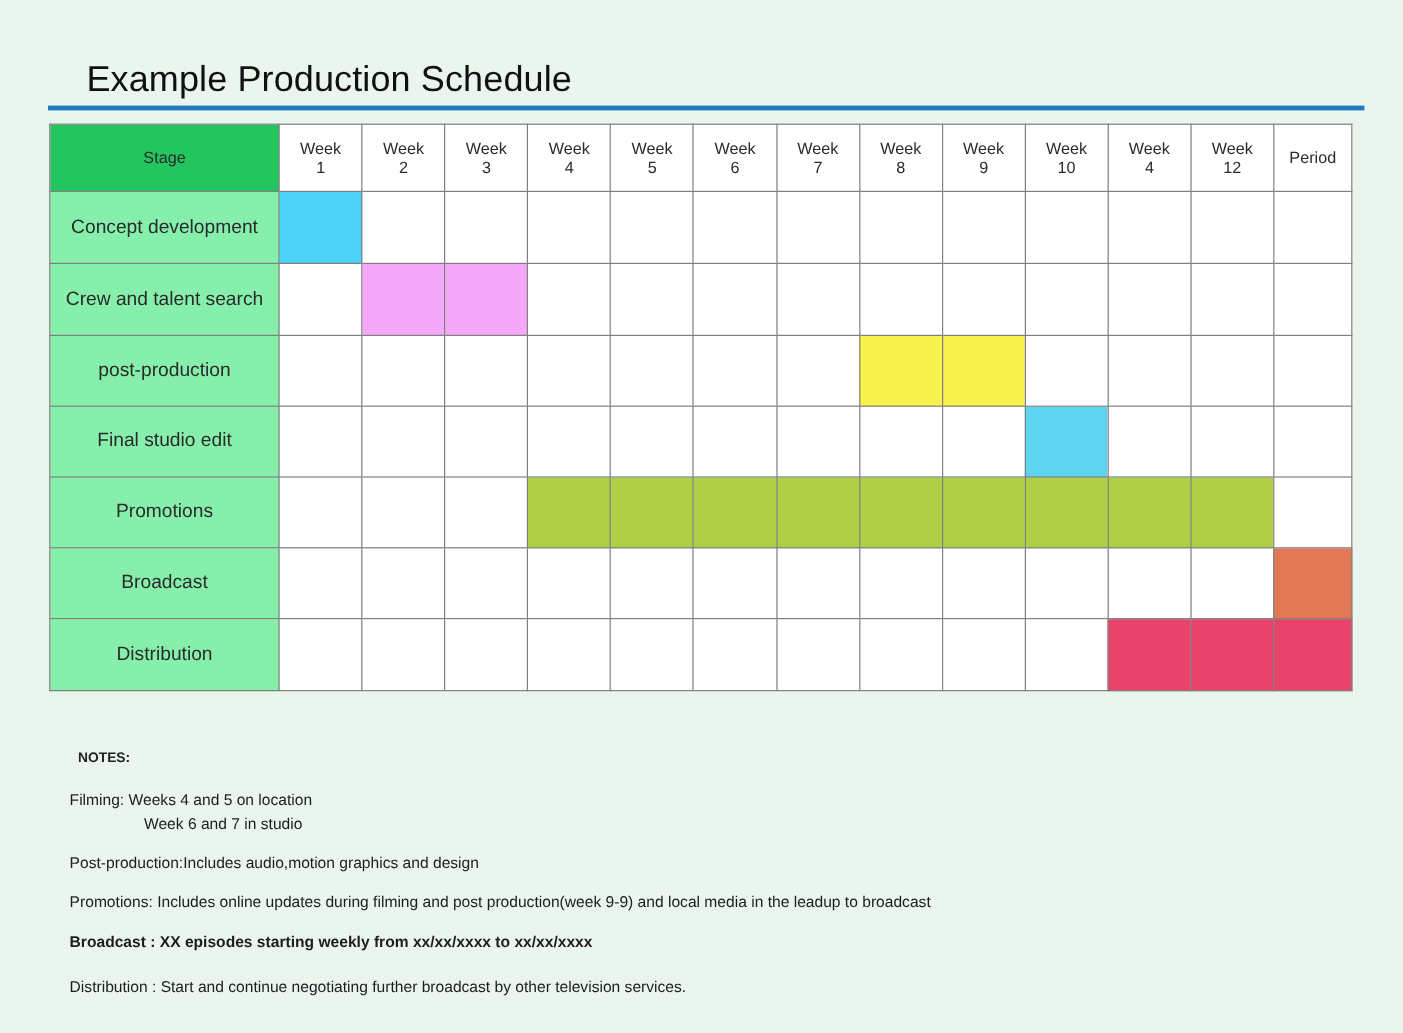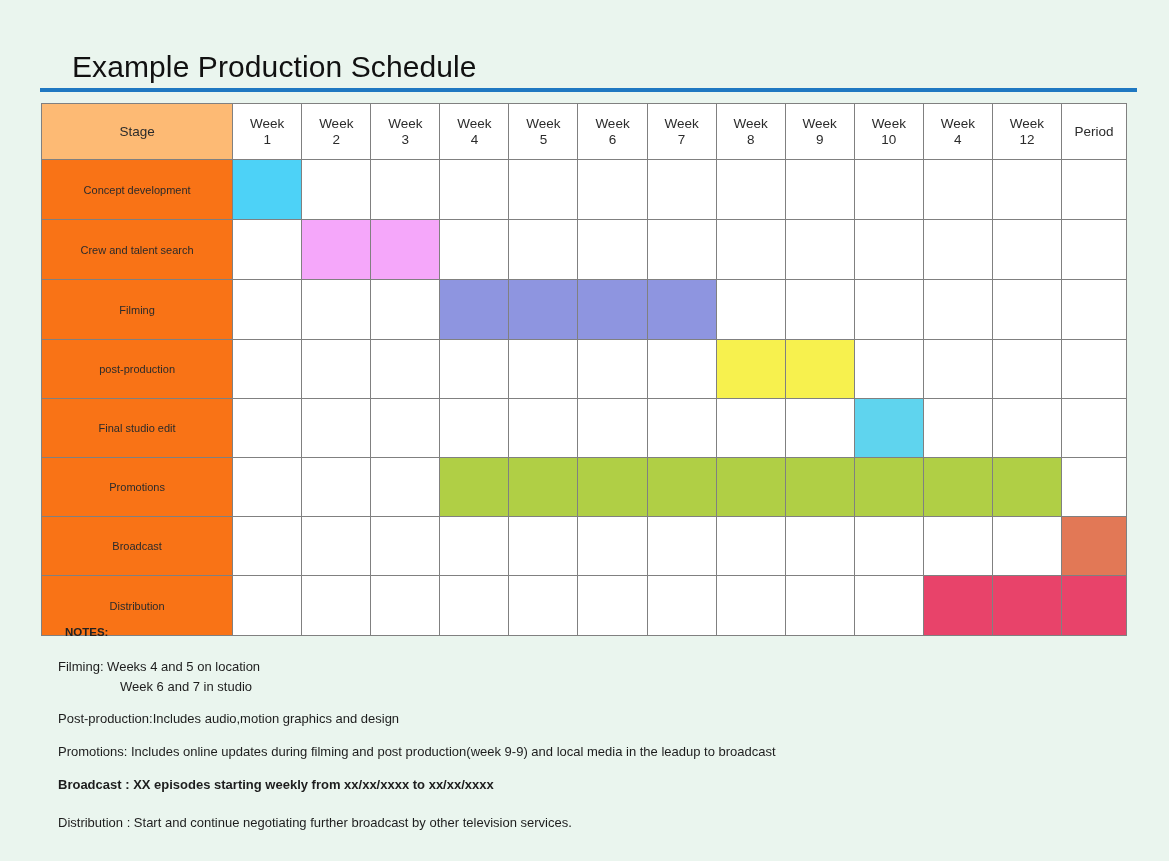--- a/index.html
+++ b/index.html
@@ -81,28 +81,28 @@
   col.c-period { width: 65px; }
 
   thead th {
     height: 55px;
     background: #c5d4f2;
     font-size: 13.5px;
     line-height: 16px;
     color: #2b2b2b;
   }
   thead th.stage-head {
-    background: #fdba74;
+    background: #22c55e;
     font-size: 13.5px;
   }
   thead th .wk-line { display: block; }
 
   tbody td.stage-cell {
-    background: #f97316;
-    font-size: 11px;
+    background: #86efac;
+    font-size: 16px;
     line-height: 20px;
     color: #2b2b2b;
     padding: 0 6px;
   }
   tbody tr { height: 59px; }
   tbody tr.tall { height: 60px; }
 
   
   .notes {
     position: absolute;
@@ -241,36 +241,20 @@
             <td></td>
             <td></td>
             <td></td>
             <td></td>
             <td></td>
             <td></td>
             <td></td>
             <td></td>
             <td></td>
           </tr>
-          <tr class="tall">
-            <td class="stage-cell">Filming</td>
-            <td></td>
-            <td></td>
-            <td></td>
-            <td style="background: rgb(142, 149, 224);"></td>
-            <td style="background: rgb(142, 149, 224);"></td>
-            <td style="background: rgb(142, 149, 224);"></td>
-            <td style="background: rgb(142, 149, 224);"></td>
-            <td></td>
-            <td></td>
-            <td></td>
-            <td></td>
-            <td></td>
-            <td></td>
-          </tr>
           <tr>
             <td class="stage-cell">post-production</td>
             <td></td>
             <td></td>
             <td></td>
             <td></td>
             <td></td>
             <td></td>
             <td></td>
             <td style="background: rgb(247, 241, 78);"></td>

